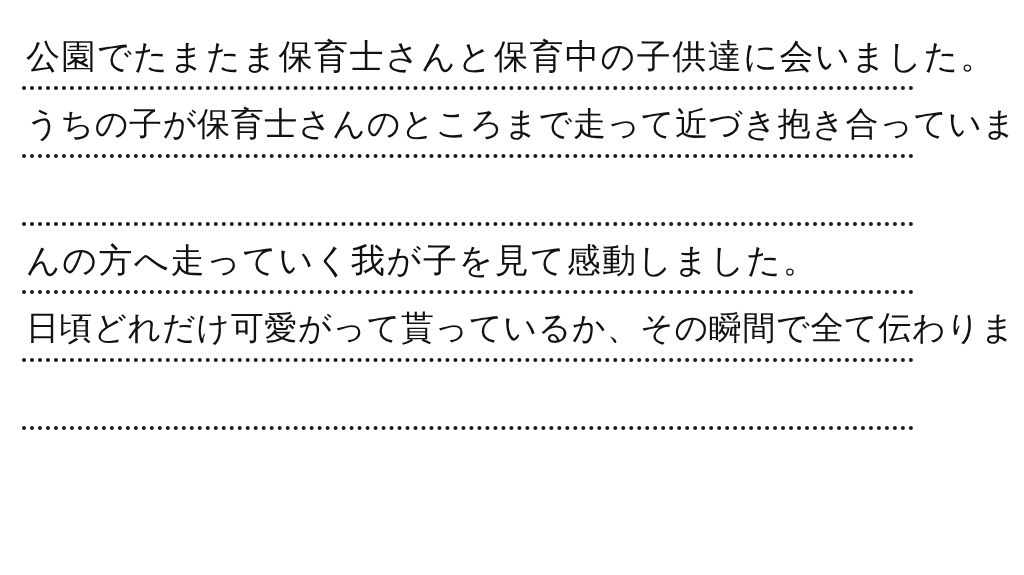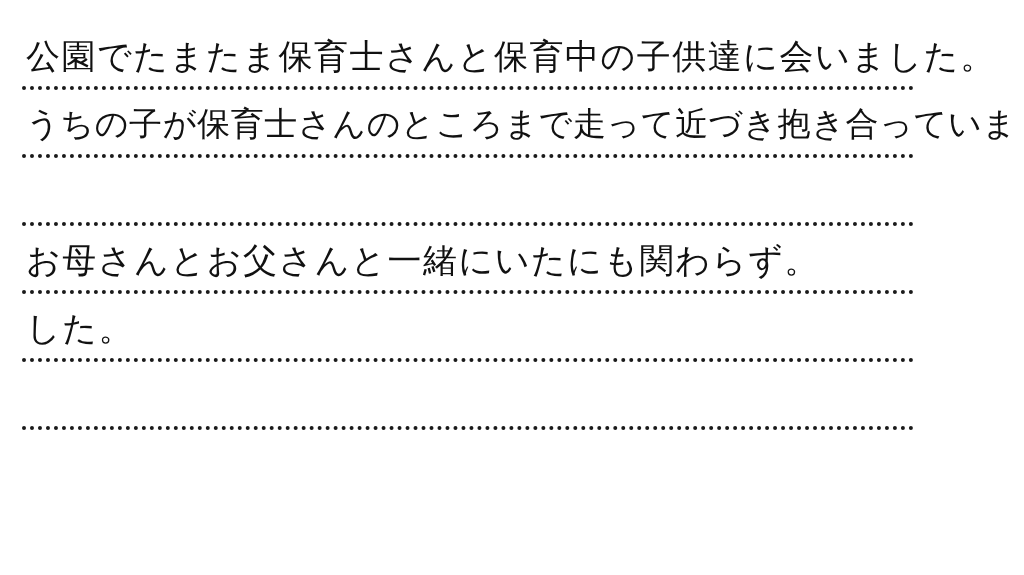--- a/index.html
+++ b/index.html
@@ -73,29 +73,29 @@
     <div class="line tight">
       <span class="line-text">うちの子が保育士さんのところまで走って近づき抱き合っていま</span>
       <span class="line-rule"></span>
     </div>
 
     <div class="line tight">
       <span class="line-rule"></span>
     </div>
 
     <div class="line">
-      <span class="line-text">お母さんとお父さんと一緒にいたにも関わらず。</span>
+      <span class="line-text">んの方へ走っていく我が子を見て感動しました。</span>
       <span class="line-rule"></span>
     </div>
 
-
-    <div class="line">
-      <span class="line-text">した。</span>
+    <div class="line tight">
+      <span class="line-text">日頃どれだけ可愛がって貰っているか、その瞬間で全て伝わりま</span>
       <span class="line-rule"></span>
     </div>
+
 
 
     <div class="line">
       <span class="line-rule"></span>
     </div>
 
   </div>
 </div>
 
 </body></html>

